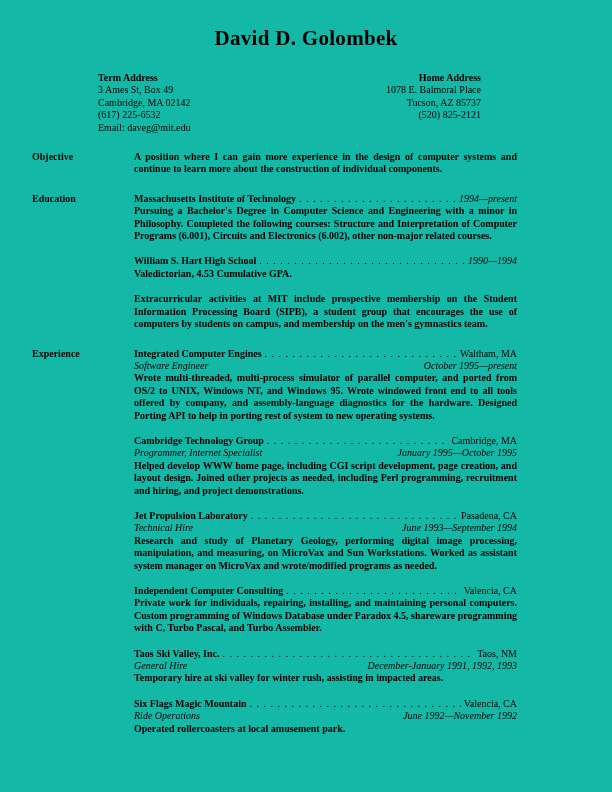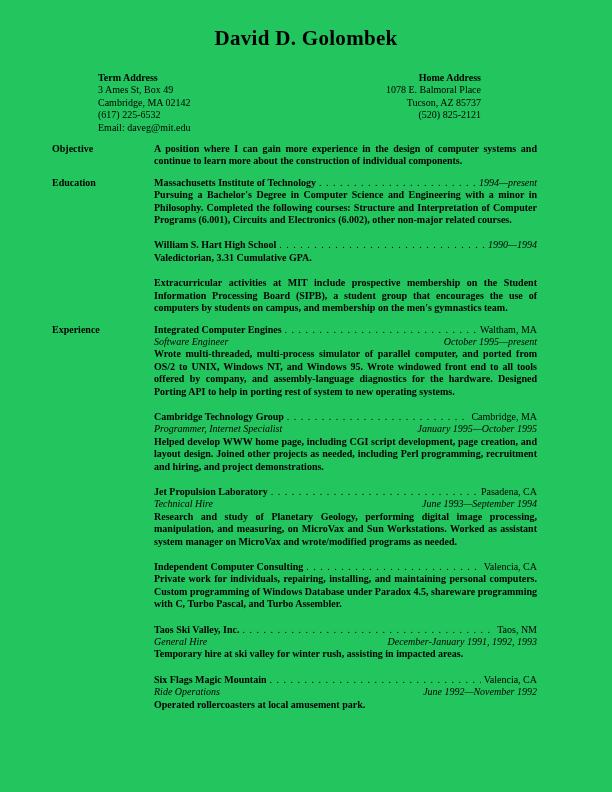--- a/index.html
+++ b/index.html
@@ -1,21 +1,21 @@
 <!DOCTYPE html>
 <html><head>
 <meta charset="utf-8">
 <style>
   * { box-sizing: border-box; }
   html, body { margin: 0; padding: 0; background: #888; }
   .page {
     position: relative;
     width: 612px;
     height: 792px;
-    background: #22c55e;
+    background: #14b8a6;
     color: #000000;
     font-family: "Liberation Serif", "DejaVu Serif", serif;
     font-size: 10px;
     line-height: 12.4px;
     overflow: hidden;
   }
   .doc-title {
     margin-top: 27px;
     text-align: center;
     font-size: 21px;
@@ -27,22 +27,22 @@
     margin: 23px 0 0 98px;
     width: 383px;
     display: flex;
     justify-content: space-between;
   }
   .addr-col { display: block; }
   .addr-col.right { text-align: right; }
   .addr-label { font-weight: bold; }
   .row {
     display: flex;
-    padding-left: 52px;
-    margin-top: 9px;
+    padding-left: 32px;
+    margin-top: 17px;
   }
   .row-label {
     width: 102px;
     flex: 0 0 102px;
     font-weight: bold;
   }
   .row-content {
     width: 383px;
     flex: 0 0 383px;
   }
@@ -117,21 +117,21 @@
         </div>
         <p class="desc">Pursuing a Bachelor's Degree in Computer Science and Engineering with a minor in Philosophy. Completed the following courses: Structure and Interpretation of Computer Programs (6.001), Circuits and Electronics (6.002), other non-major related courses.</p>
       </div>
 
       <div class="entry">
         <div class="entry-head">
           <span class="entry-name">William S. Hart High School</span>
           <span class="leader"></span>
           <span class="entry-right italic">1990—1994</span>
         </div>
-        <p class="desc">Valedictorian, 3.31 Cumulative GPA.</p>
+        <p class="desc">Valedictorian, 4.53 Cumulative GPA.</p>
       </div>
 
       <p class="para desc">Extracurricular activities at MIT include prospective membership on the Student Information Processing Board (SIPB), a student group that encourages the use of computers by students on campus, and membership on the men's gymnastics team.</p>
 
     </div>
   </div>
 
   <div class="row">
     <div class="row-label">Experience</div>
     <div class="row-content">

